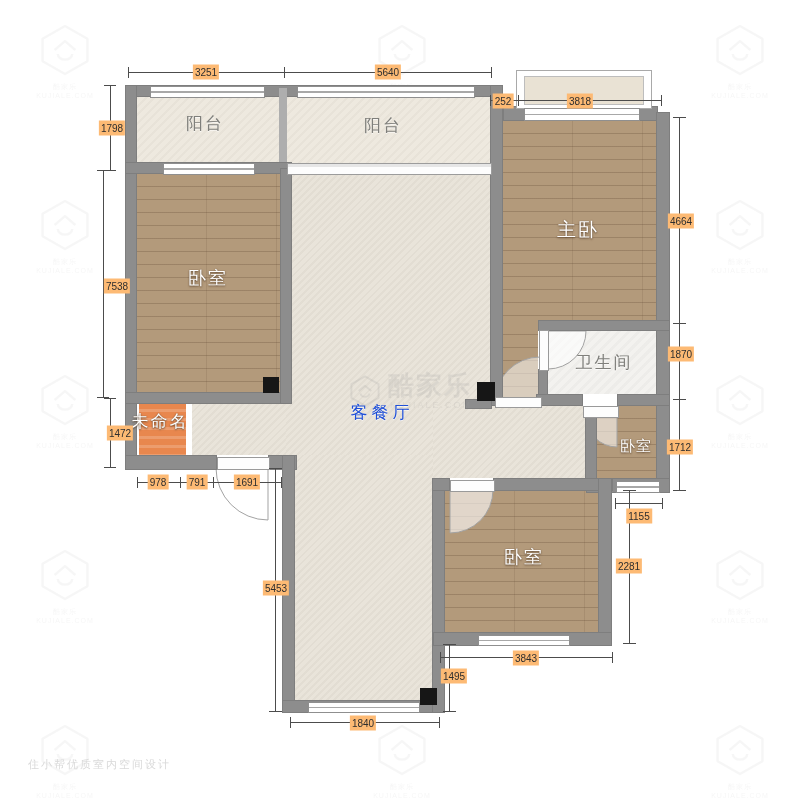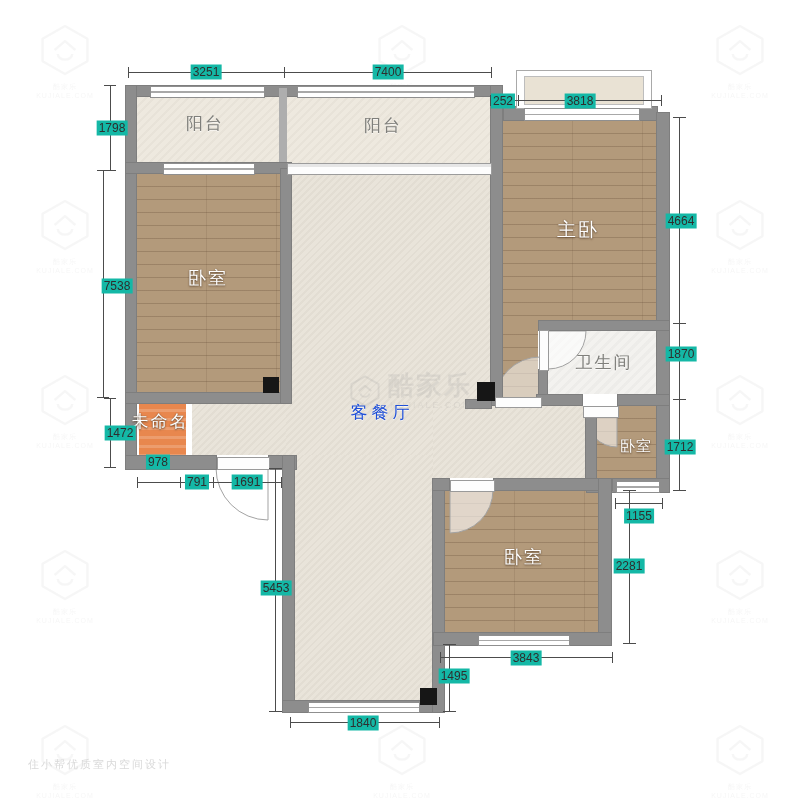--- a/index.html
+++ b/index.html
@@ -19,21 +19,21 @@
      repeating-linear-gradient(135deg, rgba(120,110,95,.06) 0 2px, rgba(255,255,255,0) 2px 5px),#e9e4da}
   .floor-balc{position:absolute;background:
      repeating-linear-gradient(135deg, rgba(120,110,95,.05) 0 2px, rgba(255,255,255,0) 2px 6px),#eee9df}
   .floor-bath{position:absolute;background:
      repeating-linear-gradient(135deg, rgba(0,0,0,.025) 0 3px, rgba(255,255,255,0) 3px 7px),#f3f2ef}
   .floor-orange{position:absolute;background:
      repeating-linear-gradient(180deg, rgba(255,255,255,.18) 0 3px, rgba(255,255,255,0) 3px 9px),#e8874e}
   .lbl{position:absolute;transform:translate(-50%,-50%);font-size:17px;letter-spacing:2px;white-space:nowrap}
   .lbl-white{color:#fff;text-shadow:0 1px 2px rgba(96,72,48,.95),0 0 1px rgba(96,72,48,.8)}
   .lbl-gray{color:#7f7f7b;text-shadow:0 1px 0 rgba(255,255,255,.65)}
-  .dim{position:absolute;transform:translate(-50%,-50%);font-size:12px;color:#2e2e2e;background:#14b8a6;
+  .dim{position:absolute;transform:translate(-50%,-50%);font-size:10px;color:#2e2e2e;background:#fdba74;
        padding:0 2px;white-space:nowrap;line-height:15px}
   .dl{position:absolute;background:#4c4c4c}
   .t{position:absolute;background:#4c4c4c}
   .pillar{position:absolute;background:#161616}
   .arcsvg{position:absolute;left:0;top:0}
   .wm-tile{position:absolute;width:80px;opacity:.045;text-align:center;color:#444}
   .wm-tile span{display:block;font-size:7px;letter-spacing:1px;color:#333}
   .wm-center{position:absolute;left:348px;top:372px;display:flex;align-items:center;opacity:.18;color:#8a8a8a}
   .wm-center .txt{margin-left:6px}
   .wm-brand{font-size:26px;font-weight:bold;letter-spacing:2px;line-height:26px;color:#9a9a9a}
@@ -229,27 +229,27 @@
   <i class="t" style="left:443px;top:644px;width:13px;height:1px"></i>
     <i class="t" style="left:443px;top:711px;width:13px;height:1px"></i>
   <div class="dl" style="left:275px;top:468px;width:1px;height:244px"></div>
   <i class="t" style="left:269px;top:468px;width:13px;height:1px"></i>
     <i class="t" style="left:269px;top:711px;width:13px;height:1px"></i>
   <div class="dl" style="left:290px;top:722px;width:150px;height:1px"></div>
   <i class="t" style="left:290px;top:717px;width:1px;height:11px"></i>
     <i class="t" style="left:439px;top:717px;width:1px;height:11px"></i>
 
   <span class="dim" style="left:206px;top:72px">3251</span>
-  <span class="dim" style="left:388px;top:72px">7400</span>
+  <span class="dim" style="left:388px;top:72px">5640</span>
   <span class="dim" style="left:503px;top:101px">252</span>
   <span class="dim" style="left:580px;top:101px">3818</span>
   <span class="dim" style="left:112px;top:128px">1798</span>
   <span class="dim" style="left:117px;top:286px">7538</span>
   <span class="dim" style="left:120px;top:433px">1472</span>
-  <span class="dim" style="left:158px;top:462px">978</span>
+  <span class="dim" style="left:158px;top:482px">978</span>
   <span class="dim" style="left:197px;top:482px">791</span>
   <span class="dim" style="left:247px;top:482px">1691</span>
   <span class="dim" style="left:681px;top:221px">4664</span>
   <span class="dim" style="left:681px;top:354px">1870</span>
   <span class="dim" style="left:680px;top:447px">1712</span>
   <span class="dim" style="left:639px;top:516px">1155</span>
   <span class="dim" style="left:629px;top:566px">2281</span>
   <span class="dim" style="left:526px;top:658px">3843</span>
   <span class="dim" style="left:454px;top:676px">1495</span>
   <span class="dim" style="left:276px;top:588px">5453</span>

